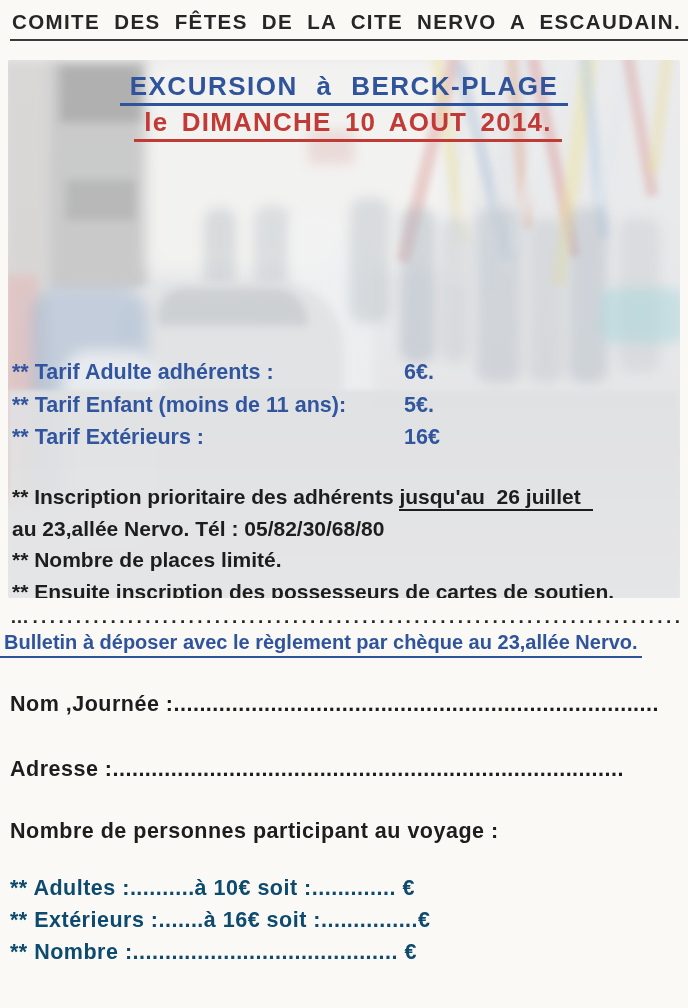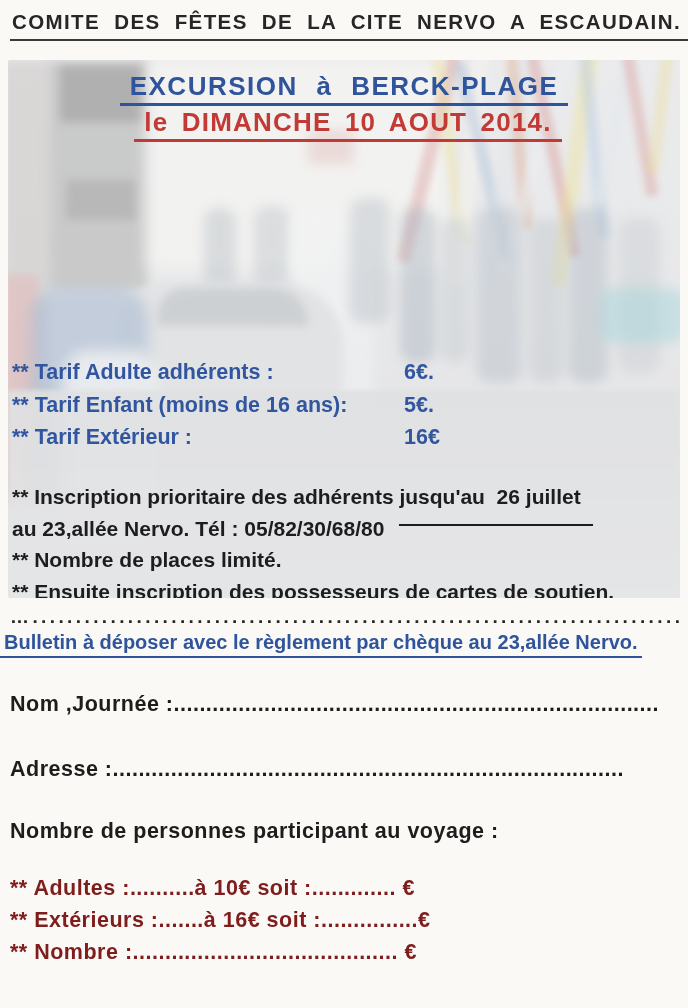--- a/index.html
+++ b/index.html
@@ -51,21 +51,21 @@
     font-size:21.5px; font-weight:bold; color:#31569f; line-height:32.5px;
   }
   .tarif-row { position:relative; white-space:nowrap; }
   .tarif-price { position:absolute; left:392px; top:0; }
 
   .inscription {
     position:absolute; top:421px; left:4px; right:4px;
     font-size:21px; font-weight:bold; color:#1d1d1d; line-height:31.5px;
   }
   .insc-row { white-space:nowrap; }
-  .u-span { border-bottom:2.5px solid #1d1d1d; padding-right:12px; padding-bottom:16px; }
+  .u-span { border-bottom:2.5px solid #1d1d1d; padding-right:12px; padding-bottom:1px; }
 
   
   .separator {
     position:absolute; top:606px; left:10px; width:670px;
     font-size:19px; font-weight:bold; color:#262626;
     letter-spacing:3.4px; white-space:nowrap; overflow:hidden;
   }
   .bulletin {
     position:absolute; top:631px; left:0; right:0; text-align:left;
     color:#2f549b; font-size:20px; font-weight:bold;
@@ -75,21 +75,21 @@
   .form-line {
     position:absolute; left:10px; right:8px;
     font-size:21.5px; font-weight:bold; color:#1d1d1d;
     white-space:nowrap; overflow:hidden; letter-spacing:0.5px;
   }
   .line-name    { top:692px; }
   .line-address { top:757px; }
   .line-part    { top:819px; }
   .bottom-rows {
     position:absolute; top:873px; left:10px; right:8px;
-    font-size:21.5px; font-weight:bold; color:#7f1d1d; line-height:31.8px;
+    font-size:21.5px; font-weight:bold; color:#0c4a6e; line-height:31.8px;
     letter-spacing:0.5px;
   }
   .bottom-rows div { white-space:nowrap; overflow:hidden; }
 </style>
 </head>
 <body>
 
 <div class="page">
 
   <div class="doc-title" data-bind="doc_title">COMITE DES FÊTES DE LA CITE NERVO A ESCAUDAIN.</div>
@@ -154,25 +154,25 @@
         <span class="hl-inner" data-bind="event.line2">le DIMANCHE 10 AOUT 2014.</span>
       </div>
 
 
       <div class="tarifs">
         <div class="tarif-row">
           <span data-bind="tarifs.0.label">** Tarif Adulte adhérents :</span>
           <span class="tarif-price" data-bind="tarifs.0.price">6€.</span>
         </div>
         <div class="tarif-row">
-          <span data-bind="tarifs.1.label">** Tarif Enfant (moins de 16 ans):</span>
+          <span data-bind="tarifs.1.label">** Tarif Enfant (moins de 11 ans):</span>
           <span class="tarif-price" data-bind="tarifs.1.price">5€.</span>
         </div>
         <div class="tarif-row">
-          <span data-bind="tarifs.2.label">** Tarif Extérieur :</span>
+          <span data-bind="tarifs.2.label">** Tarif Extérieurs :</span>
           <span class="tarif-price" data-bind="tarifs.2.price">16€</span>
         </div>
       </div>
 
       <div class="inscription">
         <div class="insc-row">
           <span data-bind="inscription.line1_prefix">** Inscription prioritaire des adhérents </span><span class="u-span" data-bind="inscription.line1_underlined">jusqu'au  26 juillet</span>
         </div>
         <div class="insc-row" data-bind="inscription.line2">au 23,allée Nervo. Tél : 05/82/30/68/80</div>
         <div class="insc-row" data-bind="inscription.line4">** Nombre de places limité.</div>

